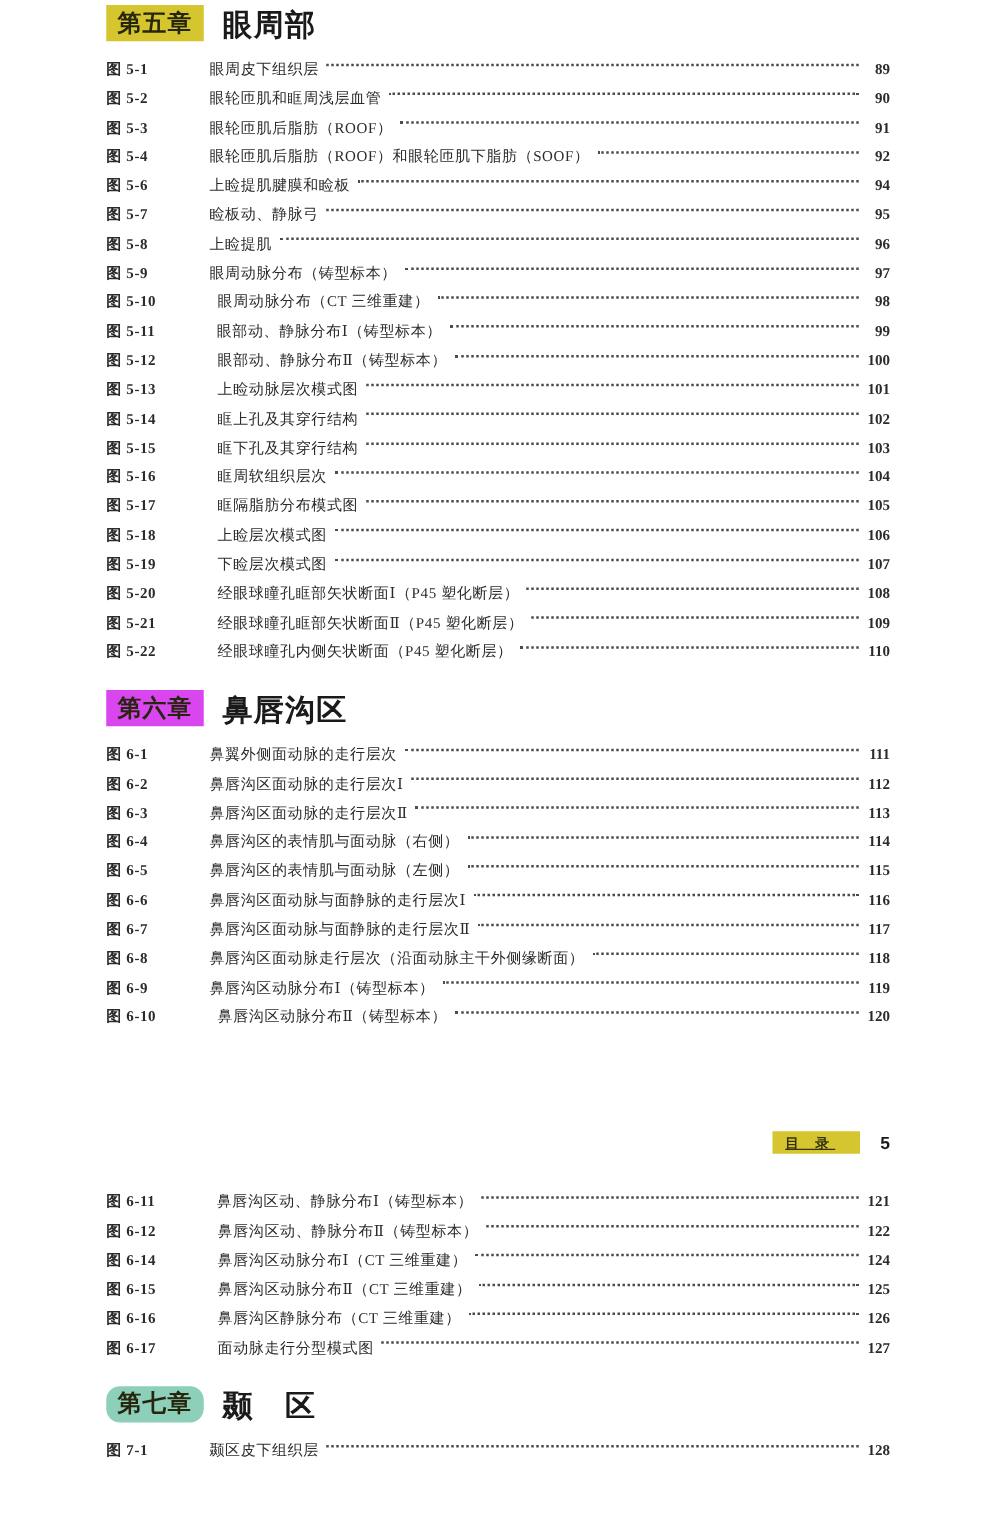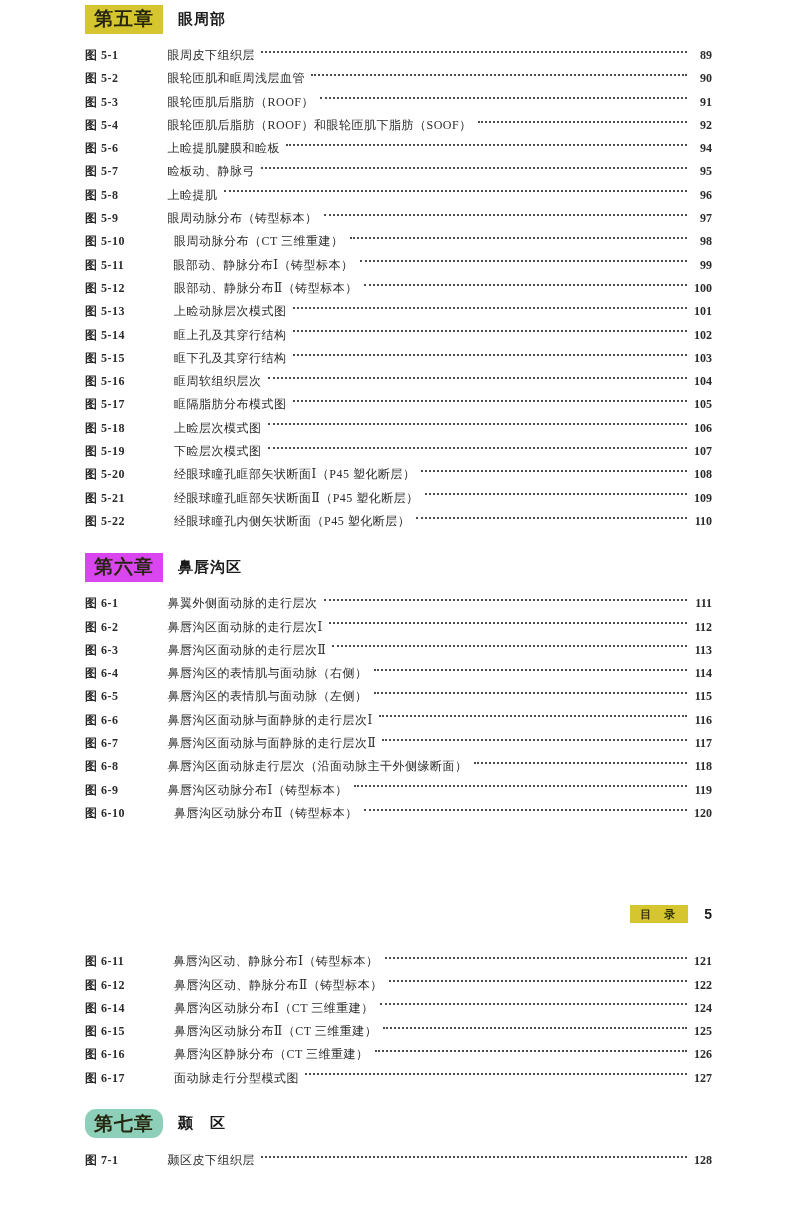--- a/index.html
+++ b/index.html
@@ -11,41 +11,40 @@
     padding: 0 78px 0 85px;
     background: #ffffff;
     overflow: hidden;
     font-family: "Liberation Serif", "DejaVu Serif", serif;
     color: #2b2b2b;
   }
 
   
   .block-chapter {
     display: flex;
-    align-items: center;
     height: 30px;
     margin: 19px 0 10px 0;
   }
   .page > .block-chapter:first-child { margin-top: 4px; }
   .chapter-badge {
     display: inline-flex;
     align-items: center;
     justify-content: center;
     height: 29px;
     padding: 0 9px;
     font-family: "Liberation Sans", "DejaVu Sans", sans-serif;
     font-size: 19px;
     font-weight: bold;
     color: #26260f;
     letter-spacing: 1px;
   }
   .chapter-title {
     margin-left: 15px;
     font-family: "Liberation Sans", "DejaVu Sans", sans-serif;
-    font-size: 15px;
+    font-size: 24px;
     font-weight: bold;
     color: #1a1a1a;
     letter-spacing: 1px;
   }
 
   
   .block-entries { margin: 0; }
   .block-chapter + .block-entries { margin-top: 0; }
   .toc-row {
     display: flex;
@@ -87,26 +86,27 @@
     justify-content: flex-end;
     align-items: center;
     height: 18px;
   }
   .block-footer + .block-entries { margin-top: 27px; }
   .footer-badge {
     display: inline-flex;
     align-items: center;
     justify-content: center;
     height: 18px;
-    padding: 0 8px 0 10px;
+    padding: 0 20px 0 10px;
     font-family: "Liberation Sans", "DejaVu Sans", sans-serif;
     font-size: 11px;
     font-weight: bold;
     color: #33330f;
     letter-spacing: 5px;
+    text-decoration: underline;
   }
   .footer-pageno {
     margin-left: 16px;
     font-family: "Liberation Sans", "DejaVu Sans", sans-serif;
     font-size: 14px;
     font-weight: bold;
     color: #1a1a1a;
   }
 </style>
 </head>

